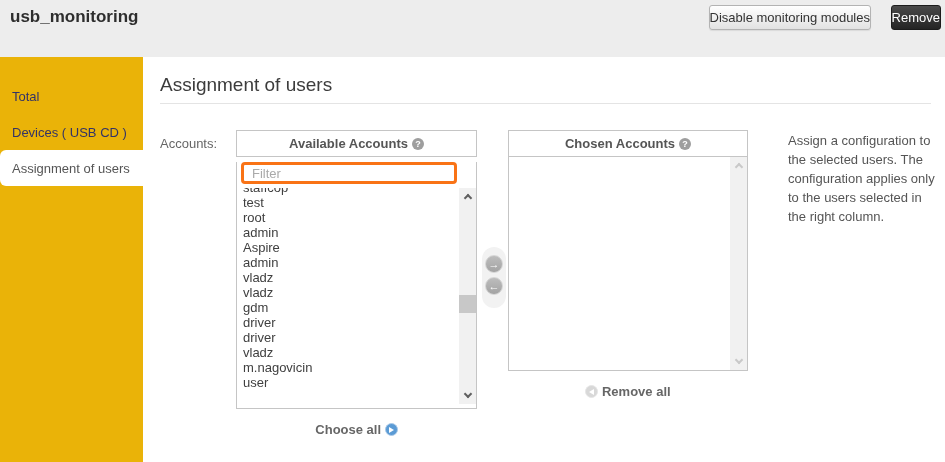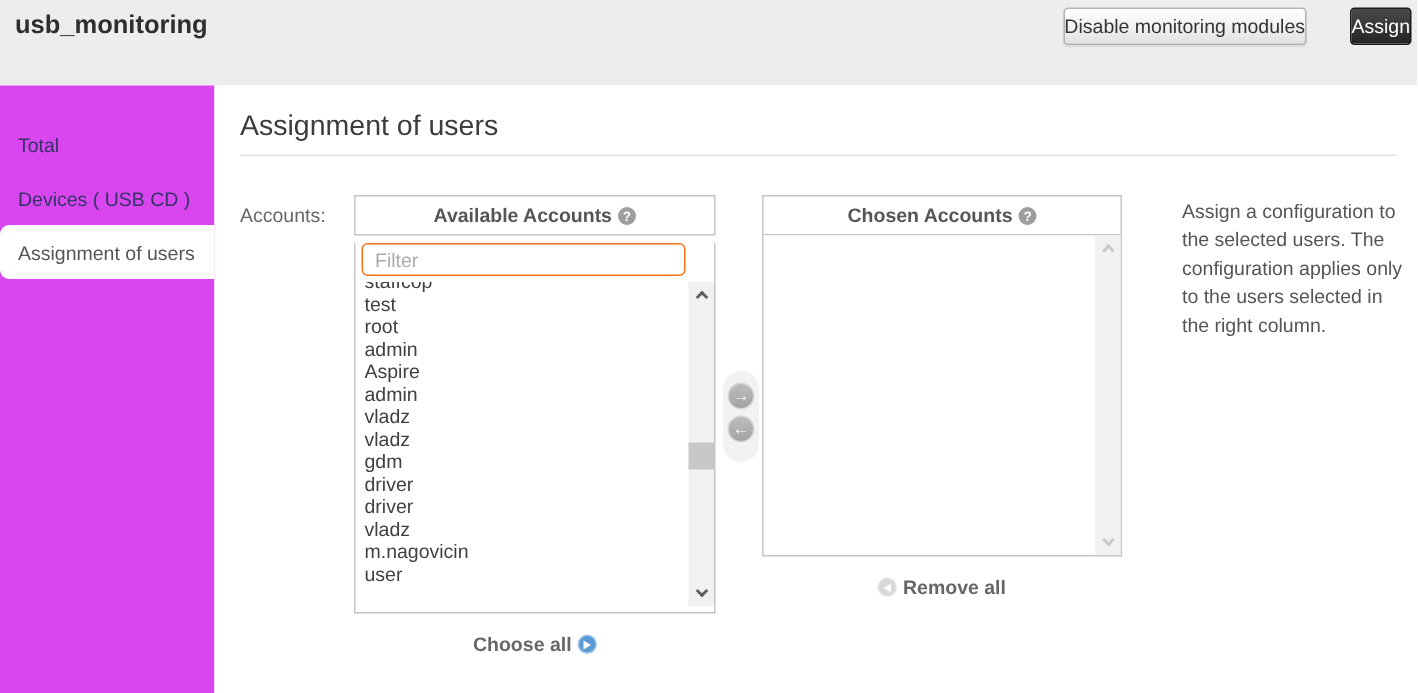--- a/index.html
+++ b/index.html
@@ -36,21 +36,21 @@
   .btn-dark {
     right: 4px;
     background: linear-gradient(#4a4a4a, #242424);
     border: 1px solid #1c1c1c;
     color: #ffffff;
   }
 
   
   .sidebar {
     position: absolute; left: 0; top: 57px; width: 143px; height: 405px;
-    background: #d946ef; padding-top: 21px;
+    background: #eab308; padding-top: 21px;
   }
   .sidebar-item {
     height: 36px; display: flex; align-items: center;
     padding-left: 12px; font-size: 13px; color: #333366; cursor: pointer;
   }
   .sidebar-item.selected {
     background: #ffffff; color: #555;
     border-radius: 6px 0 0 6px;
     cursor: default;
   }
@@ -85,21 +85,21 @@
   .panel-body {
     border: 1px solid #c5c5c5; border-top: none; background: #fff;
     position: relative;
   }
   .panel-available .panel-body { height: 247px; }
   .panel-chosen   .panel-body { height: 214px; }
 
   .filter-input {
     display: block; margin: 5px 18px 4px 4px;
     width: calc(100% - 23px); height: 22px;
-    border: 1px solid #f97316; border-radius: 4px;
+    border: 3px solid #f97316; border-radius: 4px;
     padding: 0 8px; font-size: 13px; color: #444;
     font-family: "Liberation Sans", sans-serif;
     position: relative; z-index: 2; background: #fff;
   }
   .filter-input::placeholder { color: #aaa; }
 
   .list-viewport {
     position: relative; height: 216px; overflow: hidden;
   }
   .list-inner { margin-top: -8px; padding-left: 6px; }
@@ -180,21 +180,21 @@
   }
 </style>
 </head>
 <body>
 
 <div id="app">
 
   <div class="header">
     <div class="page-title">usb_monitoring</div>
     <div class="btn btn-light">Disable monitoring modules</div>
-    <div class="btn btn-dark">Assign</div>
+    <div class="btn btn-dark">Remove</div>
   </div>
 
   <div class="sidebar">
     <div class="sidebar-item">Total</div>
     <div class="sidebar-item">Devices ( USB CD )</div>
     <div class="sidebar-item selected">Assignment of users</div>
   </div>
 
   <div class="main">
     <div class="main-heading">Assignment of users</div>

